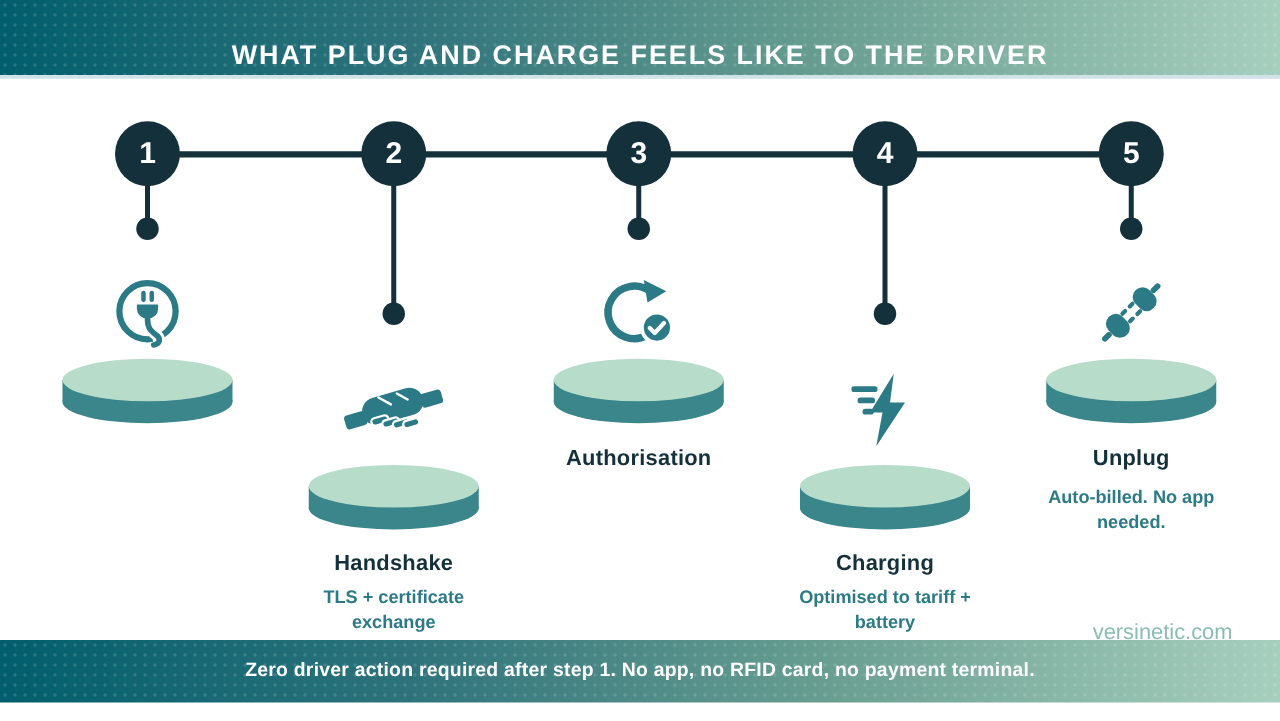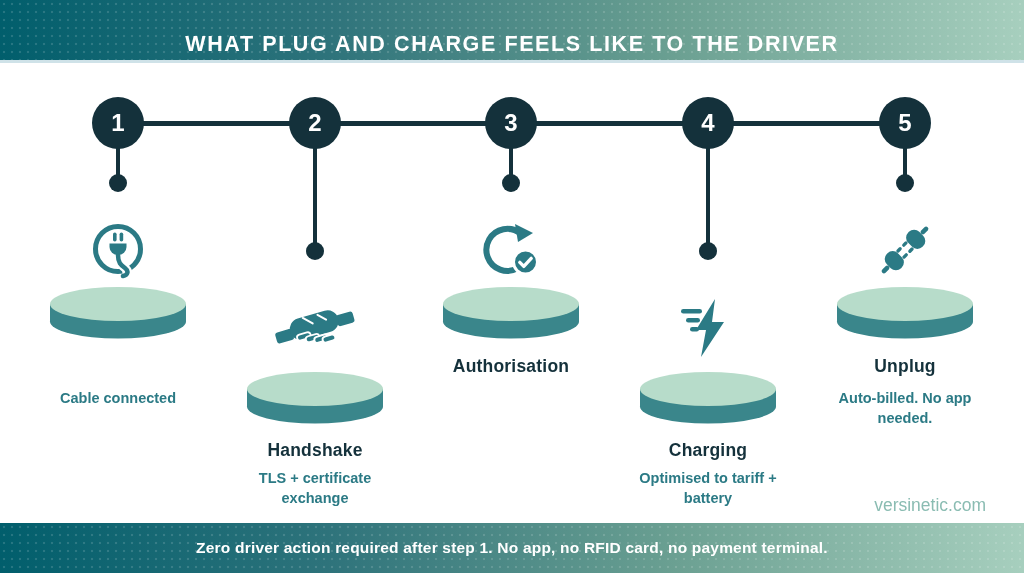--- a/index.html
+++ b/index.html
@@ -20,21 +20,21 @@
     background-image:
       radial-gradient(circle, rgba(255,255,255,.14) 1px, transparent 1.6px),
       linear-gradient(90deg,#015e6c 0%,#2e737b 32%,#6ba092 66%,var(--sage) 100%);
     background-size:8px 8px, 100% 100%;
     display:flex;align-items:center;justify-content:center;
   }
   .header{top:0;height:63px;border-bottom:3px solid #cfe2e8;}
   .header-title{
     color:#ffffff;font-size:21.5px;font-weight:bold;letter-spacing:1.6px;margin-top:29px;
   }
-  .footer{top:523px;height:50px;text-align:center;}
+  .footer{top:512px;height:50px;text-align:center;}
   .footer-note{color:#ffffff;font-weight:bold;font-size:15.5px;letter-spacing:.2px;}
   .website{
     position:absolute;top:495px;right:38px;font-size:17.5px;color:#8abcb2;
   }
   .hline{
     position:absolute;left:118px;width:787px;top:121px;height:5px;
     background:var(--dark);z-index:1;
   }
   .col{position:absolute;top:0;width:180px;height:577px;}
   .col1{left:28px}.col2{left:225px}.col3{left:421px}.col4{left:618px}.col5{left:815px}
@@ -106,21 +106,20 @@
         <path d="M20.5 22.5 h17 v3.5 a8.5 8 0 0 1 -8.5 8 a8.5 8 0 0 1 -8.5 -8 z" fill="#2b7a85"></path>
       </svg>
     </div>
     <div class="disc">
       <svg width="140" height="54" viewBox="0 0 140 54">
         <ellipse cx="70" cy="35.5" rx="68" ry="17" fill="#3a868b"></ellipse>
         <rect x="2" y="18" width="136" height="17.5" fill="#3a868b"></rect>
         <ellipse cx="70" cy="18" rx="68" ry="17" fill="#b7dcca"></ellipse>
       </svg>
     </div>
-    <div class="step-subtitle">Cable connected</div>
   </div>
 
   <div class="col col2 even">
     <div class="node-circle">
         <span>2</span>
       </div>
     <div class="vline"></div>
     <div class="node-dot"></div>
     <div class="icon-wrap">
       <svg width="84" height="60" viewBox="0 0 84 60">

